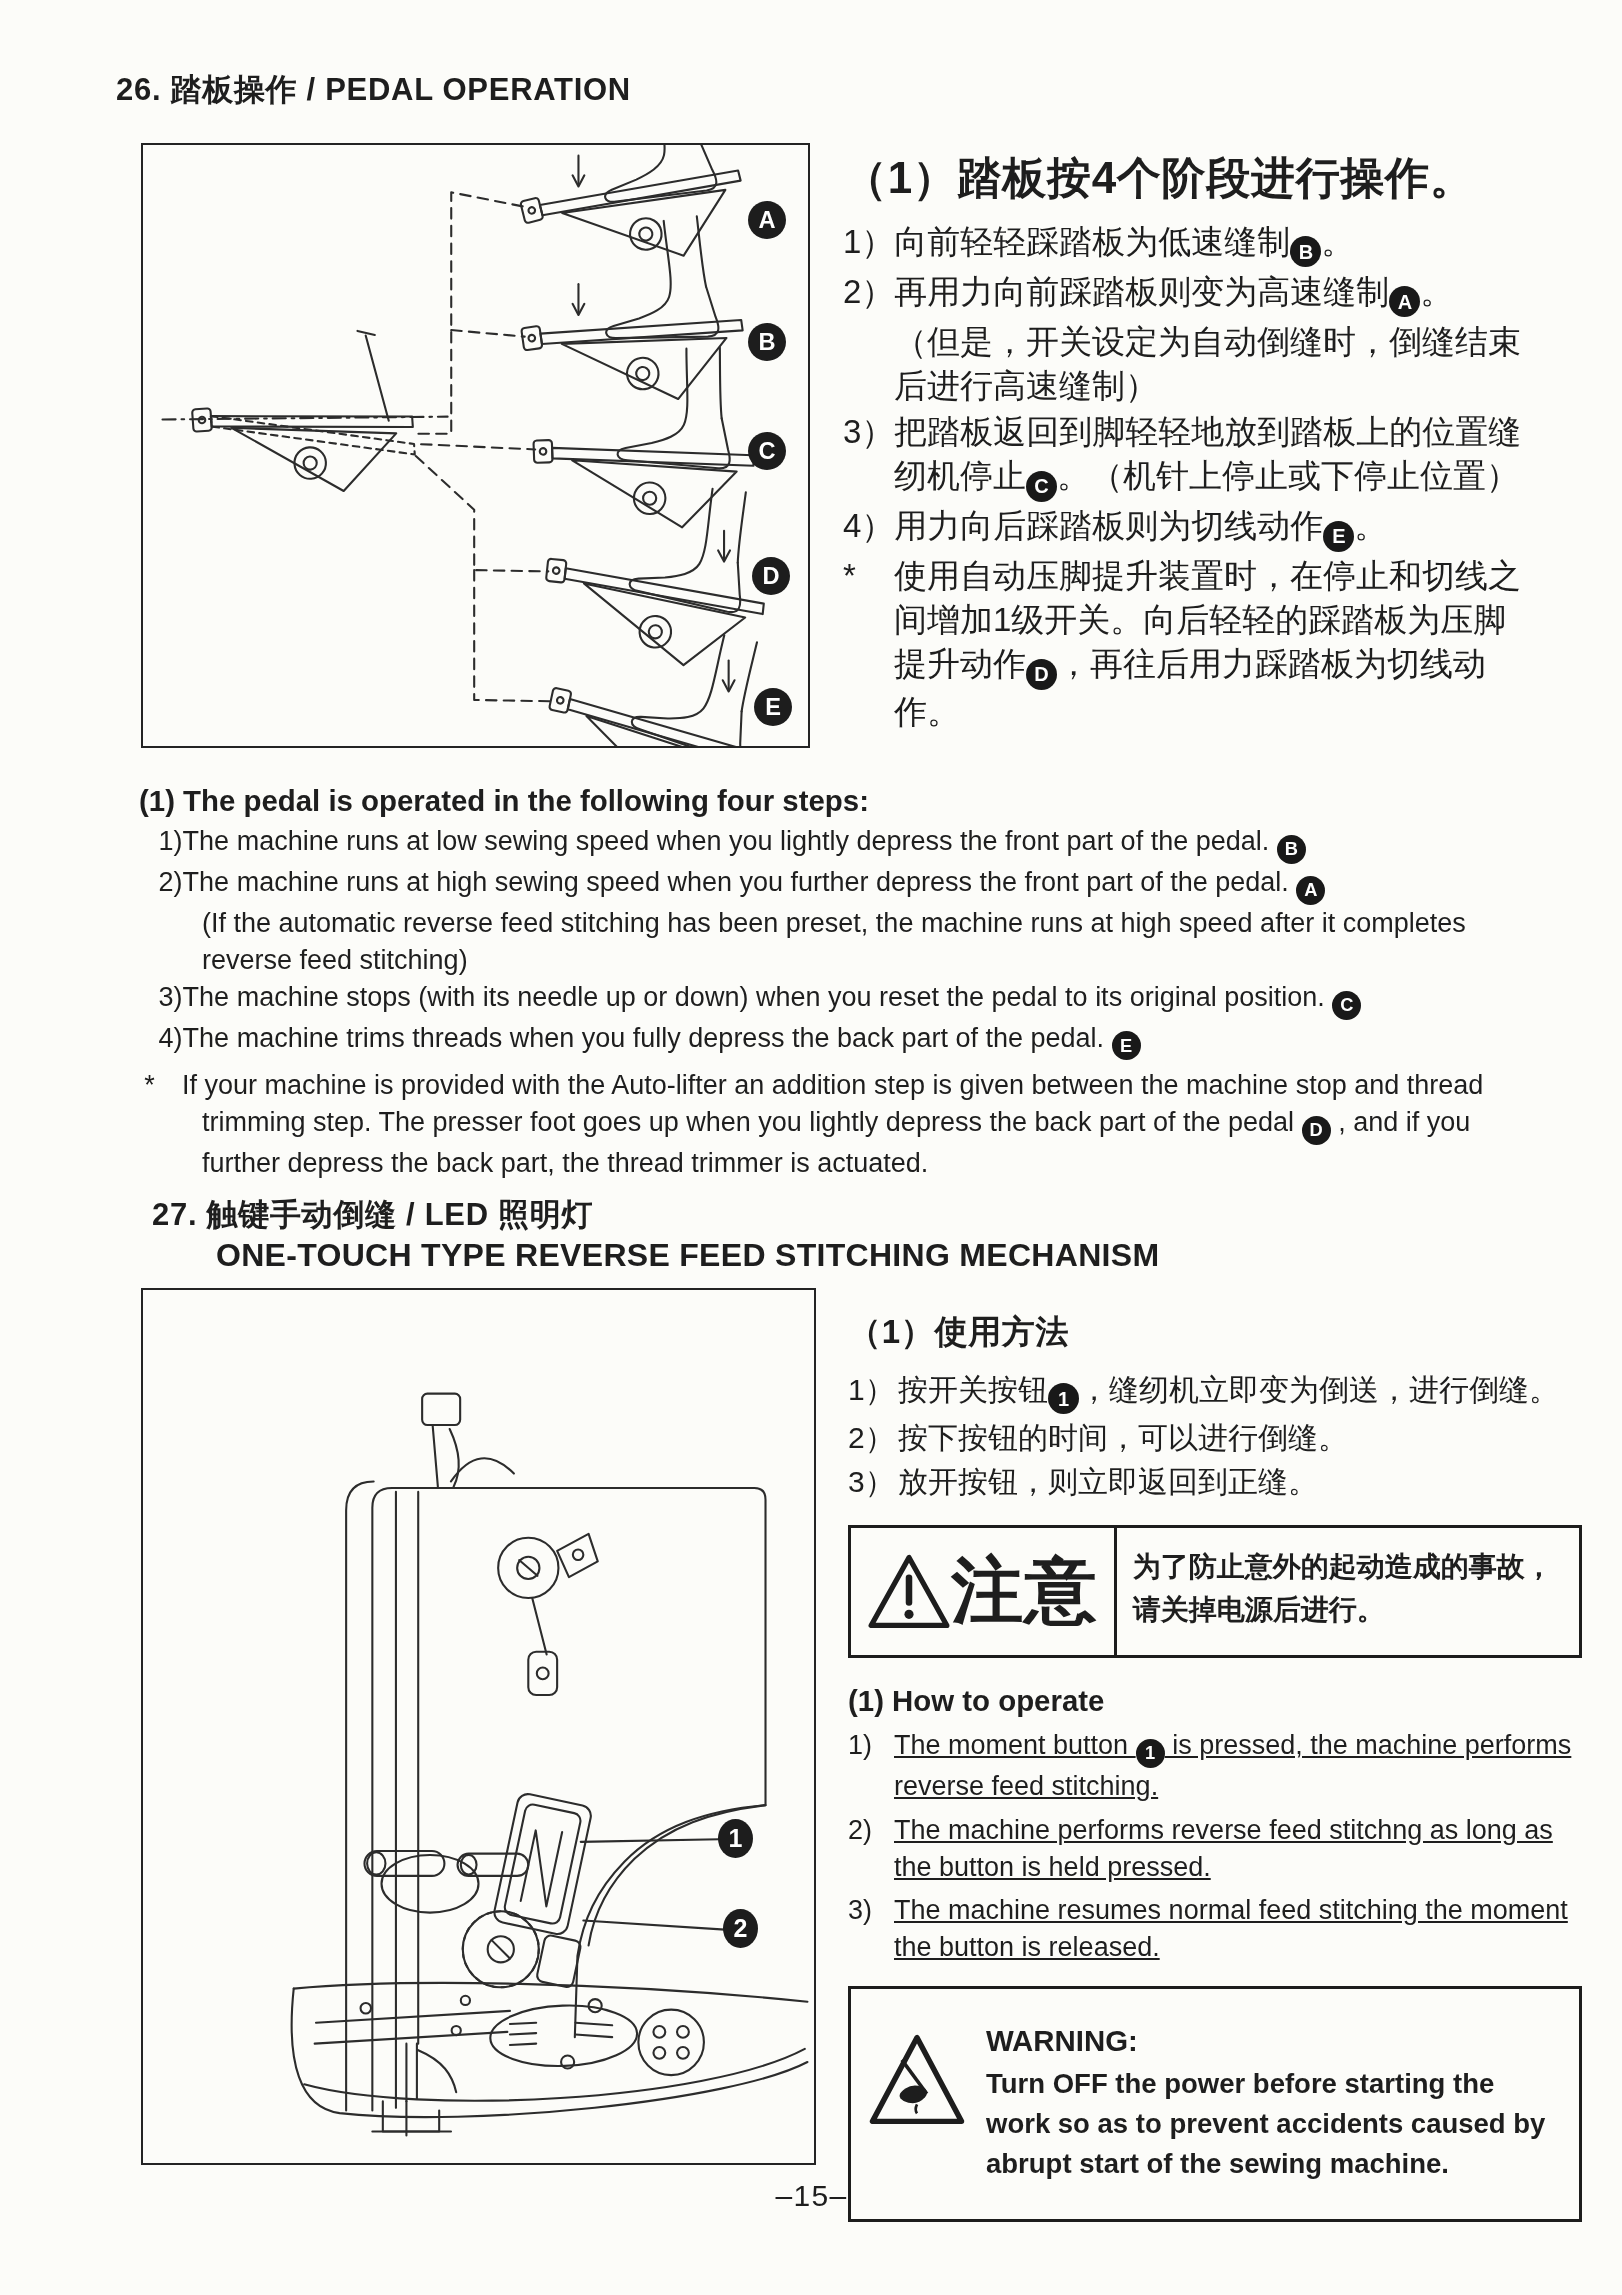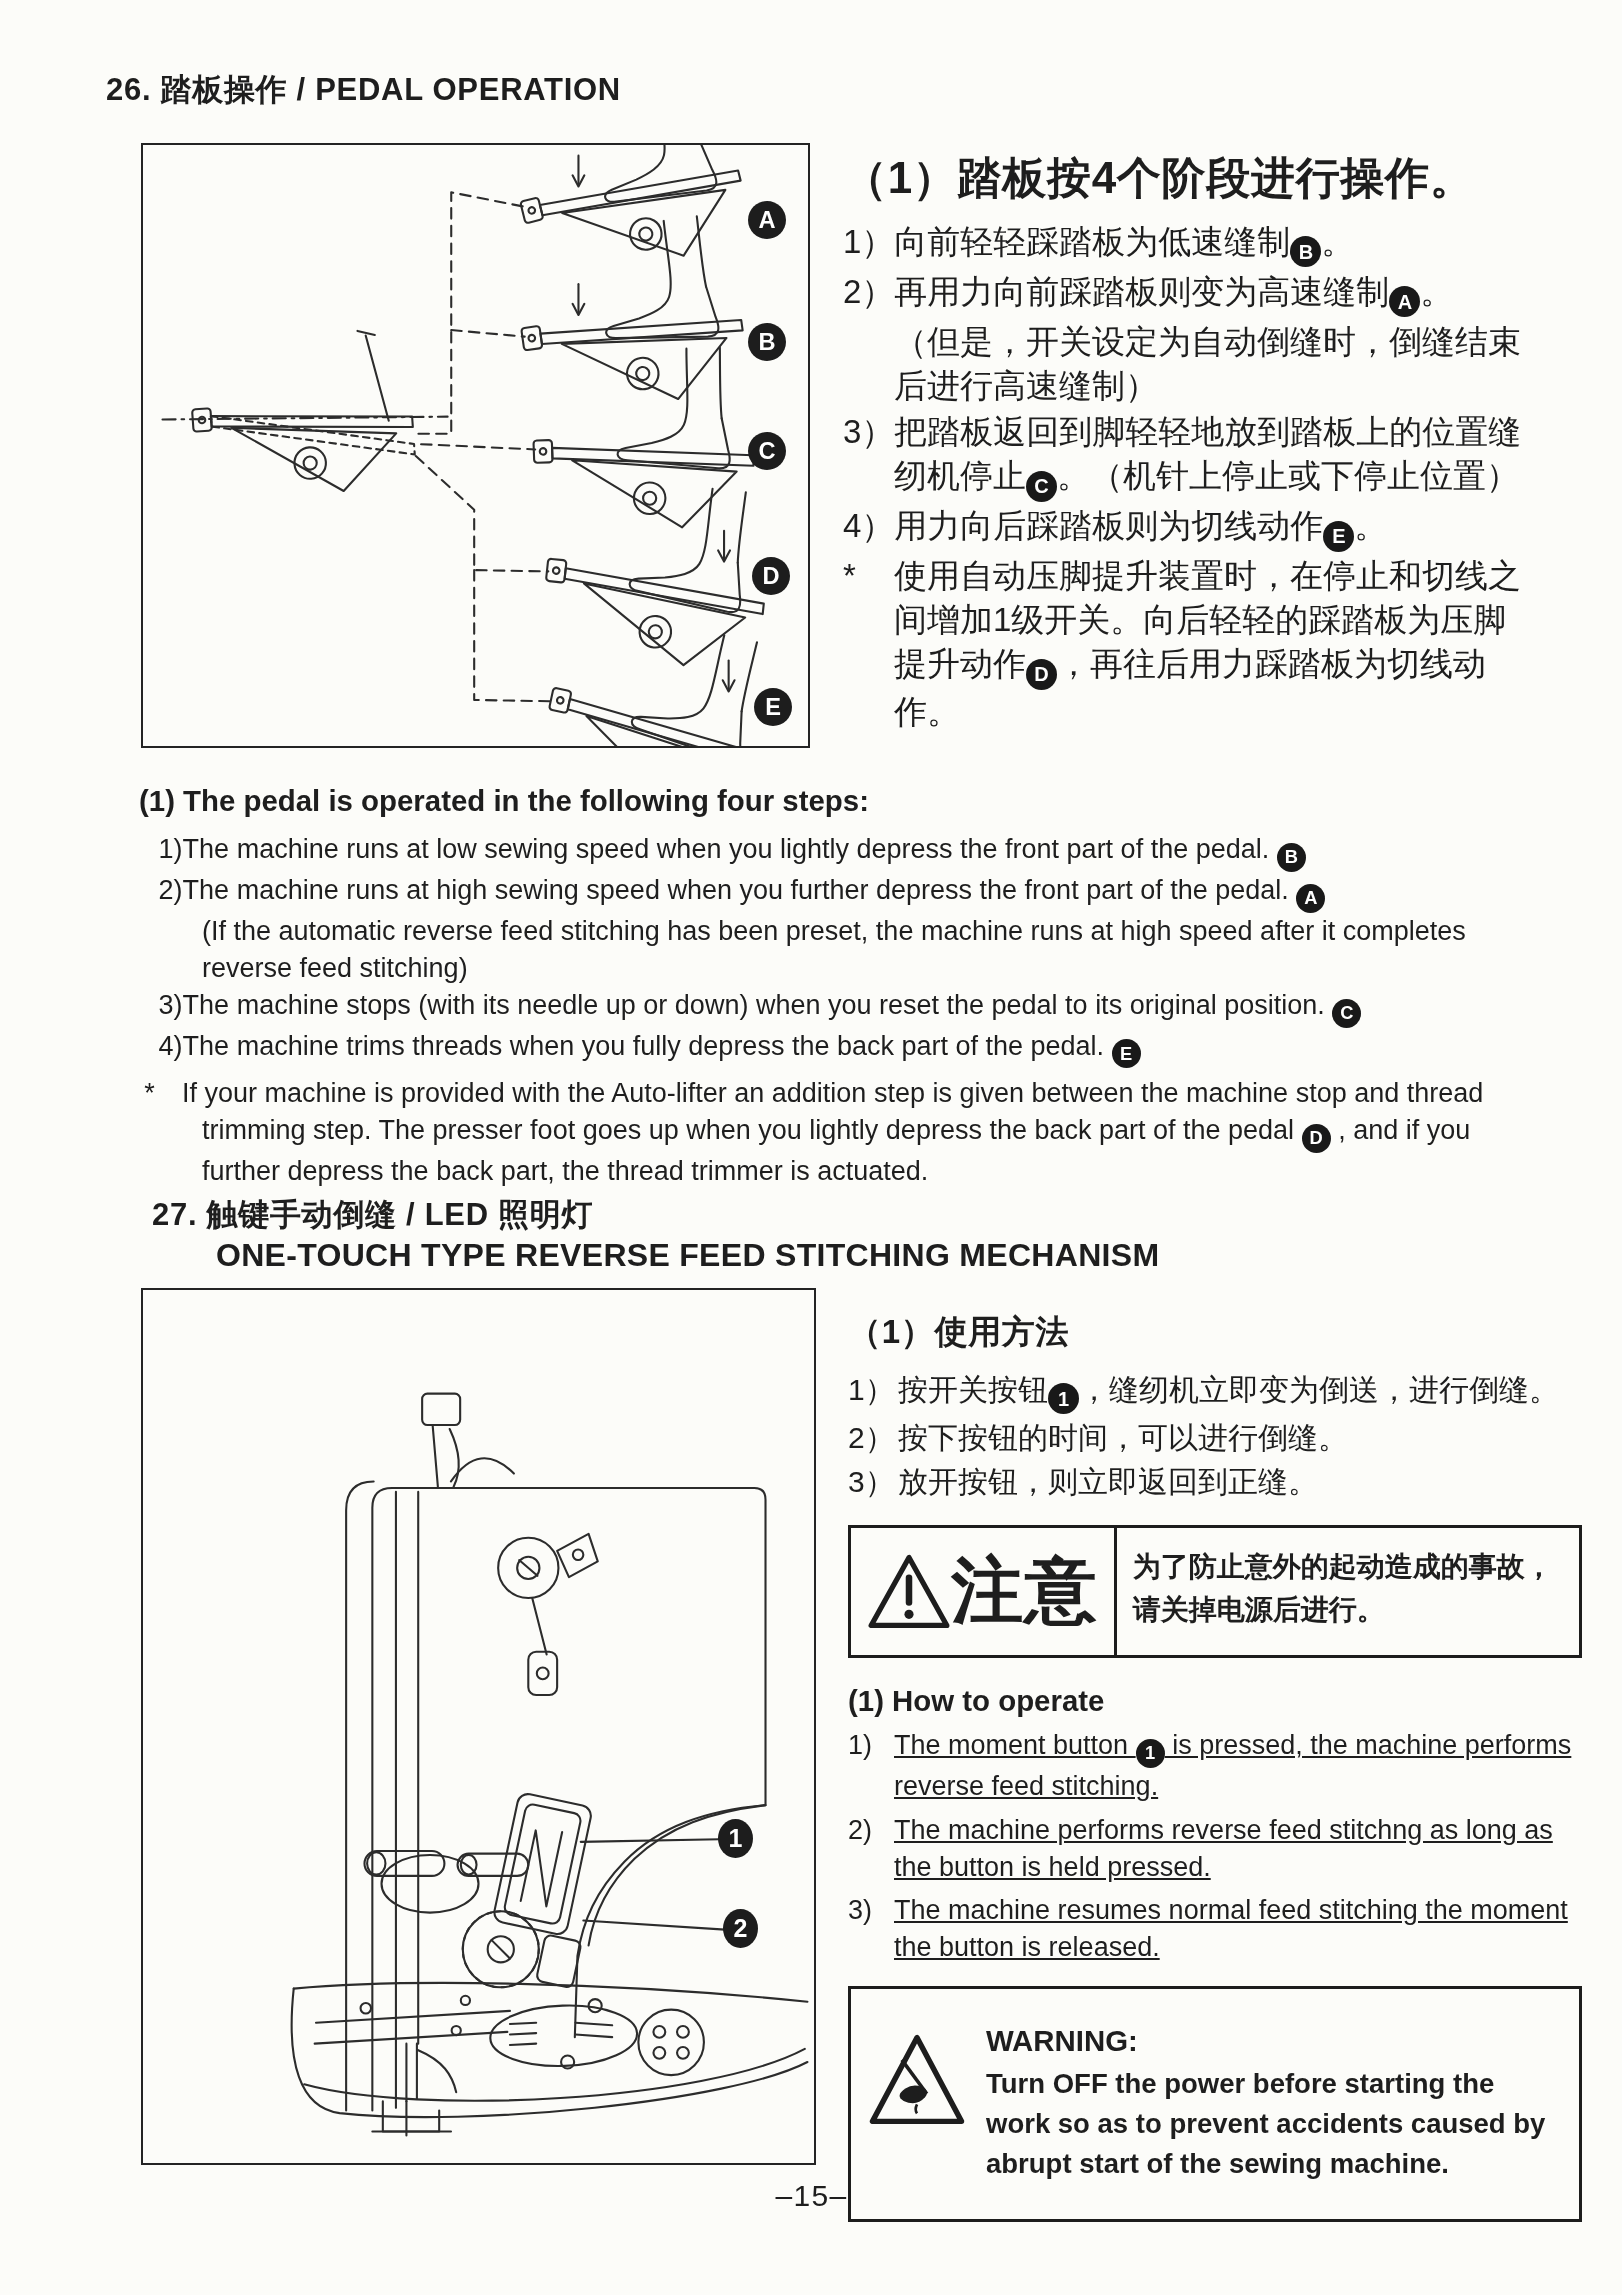--- a/index.html
+++ b/index.html
@@ -35,21 +35,21 @@
   }
   .fig-badge.letter { width:38px; height:38px; font-size:23.6px; }
   .fig-badge.numb   { width:35px; height:39px; font-size:25px; border-radius:50% / 50%; }
 
   
   .cnblock .bhead { font-weight:700; font-size:44px; margin-bottom:11.8px; letter-spacing:0.7px; }
   .cnblock .items { padding-left:0; }
   .cnblock .item { padding-left:51px; font-size:33px; line-height:44px; margin-bottom:2.6px; }
   .cnblock .item .num { display:inline-block; min-width:51px; margin-left:-51px; }
 
-  .enblock .bhead { font-weight:700; font-size:29.4px; margin-bottom:13px; }
+  .enblock .bhead { font-weight:700; font-size:29.4px; margin-bottom:5px; }
   .enblock .item { padding-left:63px; font-size:27px; line-height:37px; }
   .enblock .item .num { display:inline-block; min-width:43px; margin-left:-63px; padding-left:19.6px; }
   .enblock .item.star { margin-top:6.5px; }
   .enblock .item.star .num { padding-left:5.2px; }
 
   .cn27 .bhead { font-weight:700; font-size:33px; margin-bottom:13px; letter-spacing:0.7px; }
   .cn27 .item { padding-left:50px; font-size:30px; line-height:43px; margin-bottom:1.3px; }
   .cn27 .item .num { display:inline-block; min-width:50px; margin-left:-50px; }
 
   .en27h { font-weight:700; font-size:29.4px; margin:26px 0 9.2px 0; }
@@ -88,21 +88,21 @@
   .warning .wtitle { font-weight:700; font-size:29.4px; margin-bottom:6.5px; }
   .warning .wtext  { font-weight:700; font-size:27.5px; line-height:40px; max-width:576px; }
 
   .pagenum { width:100%; text-align:center; font-size:30px; letter-spacing:1.3px; }
 </style>
 </head>
 <body>
 
 <div class="page">
 
-  <div class="abs h-sec" style="left:106px; top:69px;">26. 踏板操作 / PEDAL OPERATION</div>
+  <div class="abs h-sec" style="left:116px; top:69px;">26. 踏板操作 / PEDAL OPERATION</div>
 
   <div class="fig" style="left:141px; top:143px; width:669px; height:605px;">
     <svg viewBox="0 0 1014 916">
       <defs>
         <pattern id="hatch" width="14" height="14" patternUnits="userSpaceOnUse" patternTransform="rotate(45)">
           <line x1="0" y1="0" x2="0" y2="14" stroke="#3a3a3a" stroke-width="2"></line>
         </pattern>
         <g id="pedal">
           <rect x="-16" y="-18" width="28" height="34" rx="5"></rect>
           <circle cx="-2" cy="-1" r="5"></circle>

